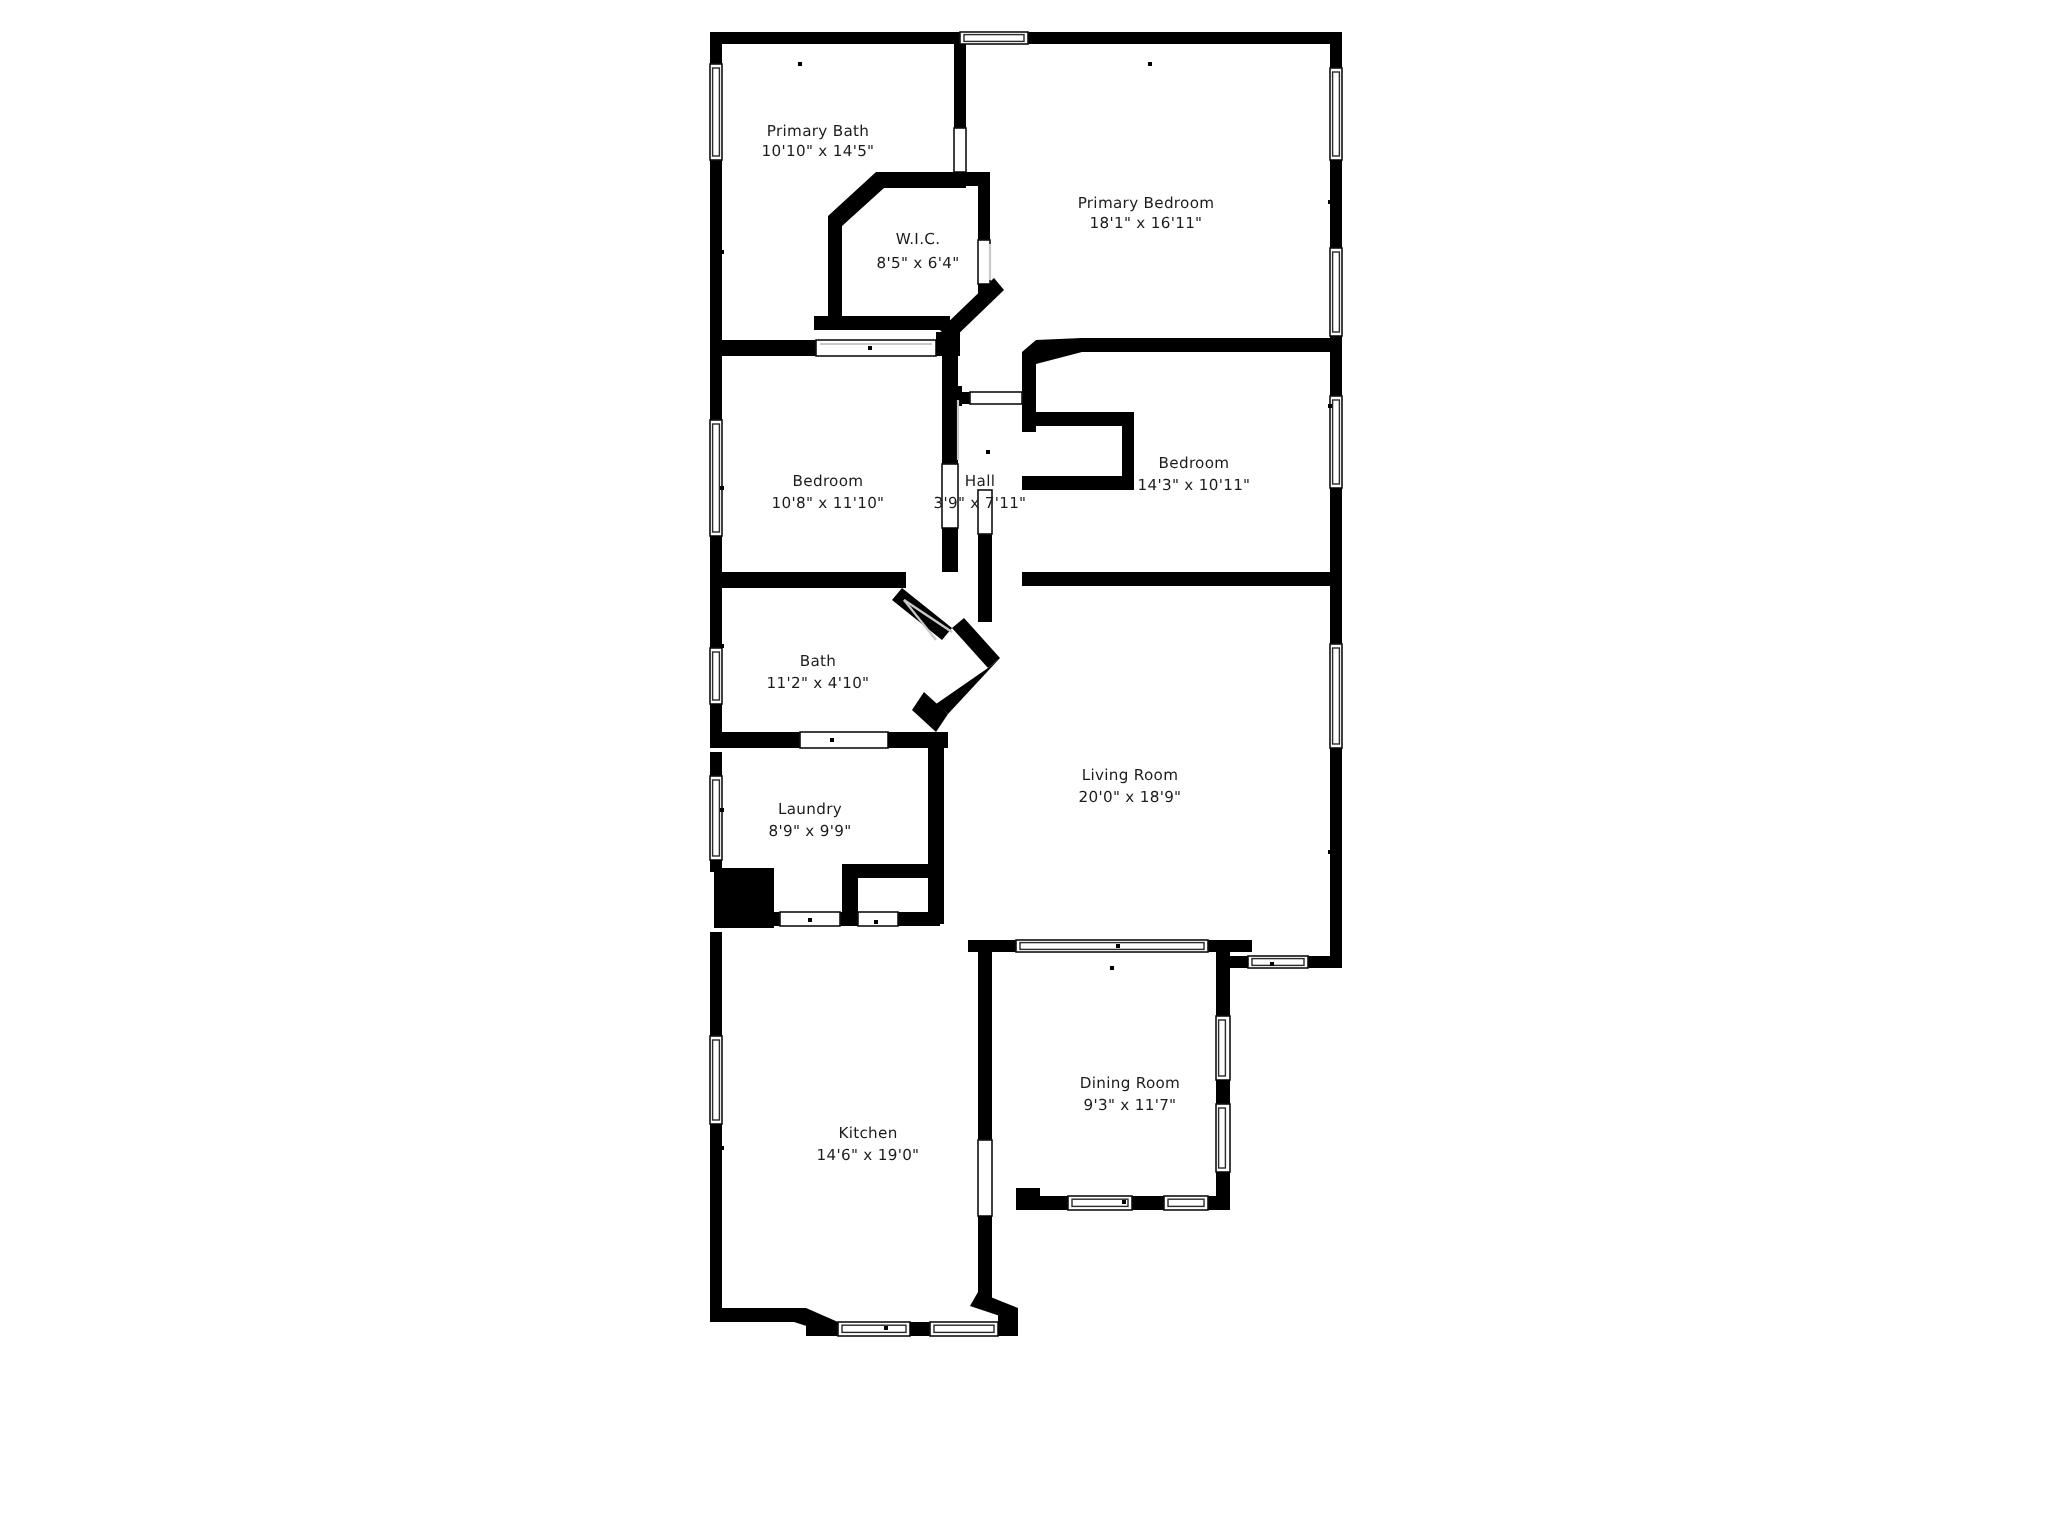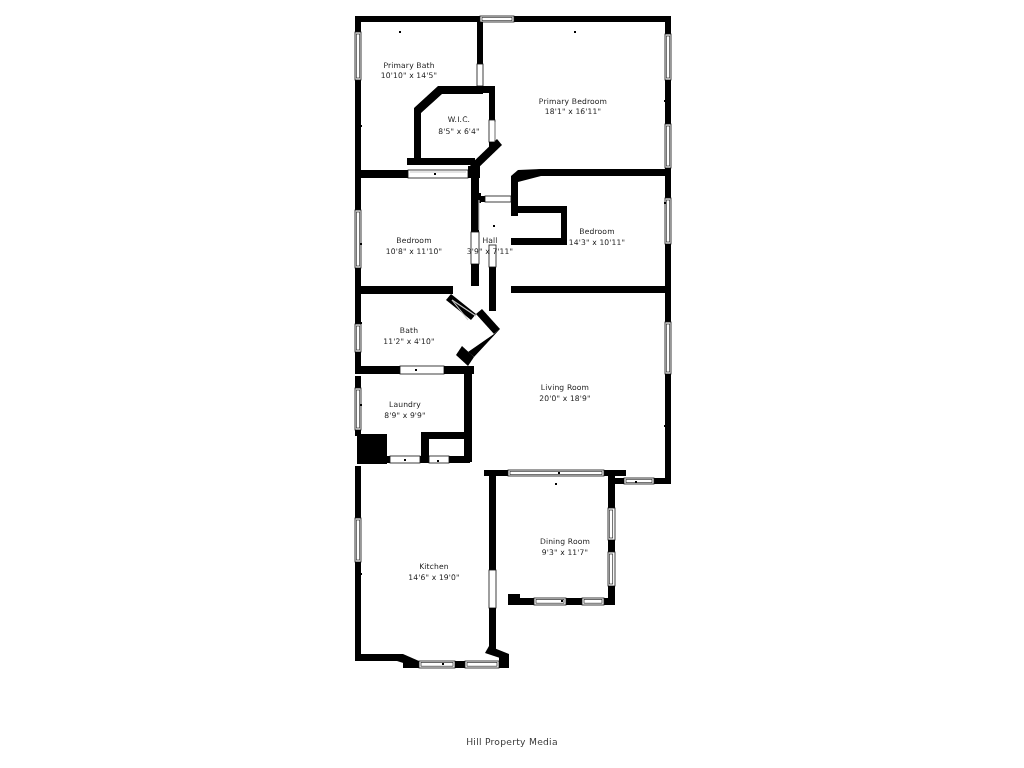--- a/index.html
+++ b/index.html
@@ -321,14 +321,13 @@
       </g>
 
       <g>
         <text class="room-label-name" x="434" y="569">Kitchen</text>
         <text class="room-label-dims" x="434" y="580">14'6" x 19'0"</text>
       </g>
 
     </g>
   </svg>
 
-  <div class="footer-credit">Hill Property Media</div>
 </div>
 
 </body></html>

